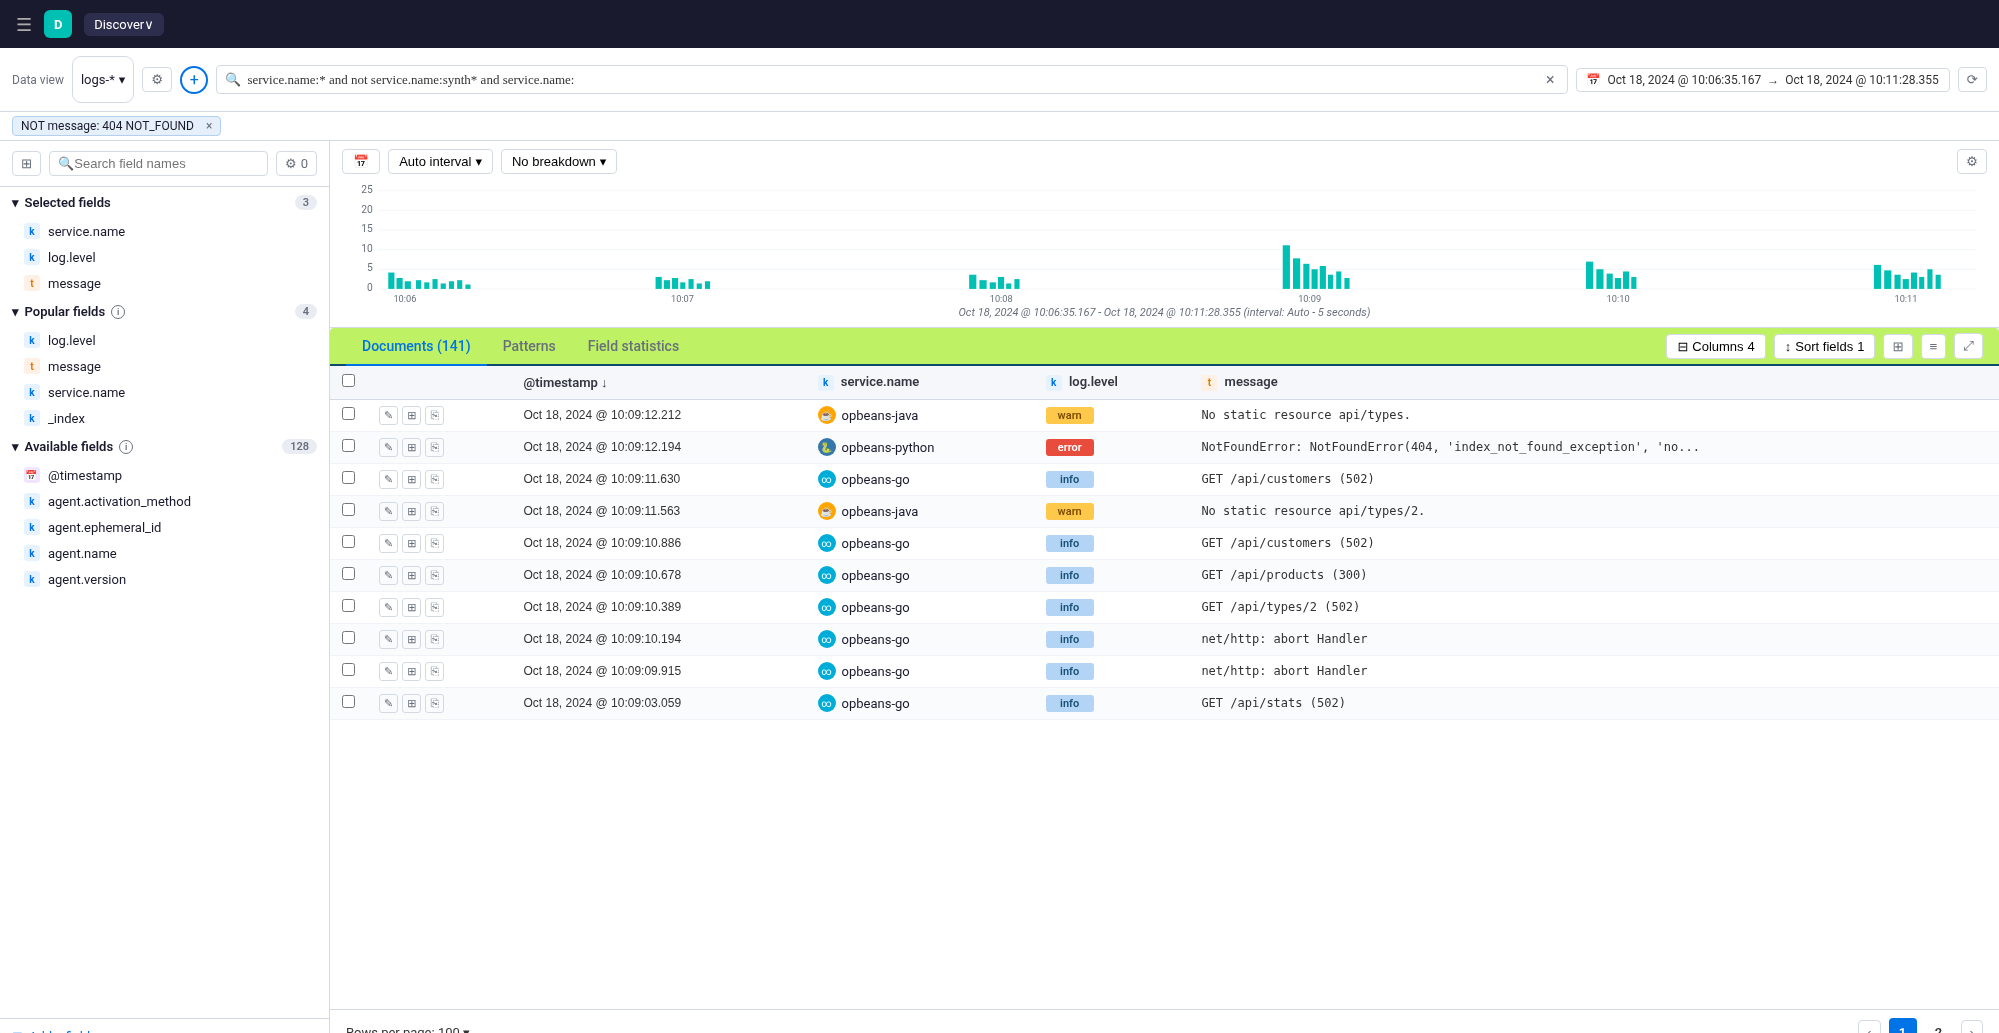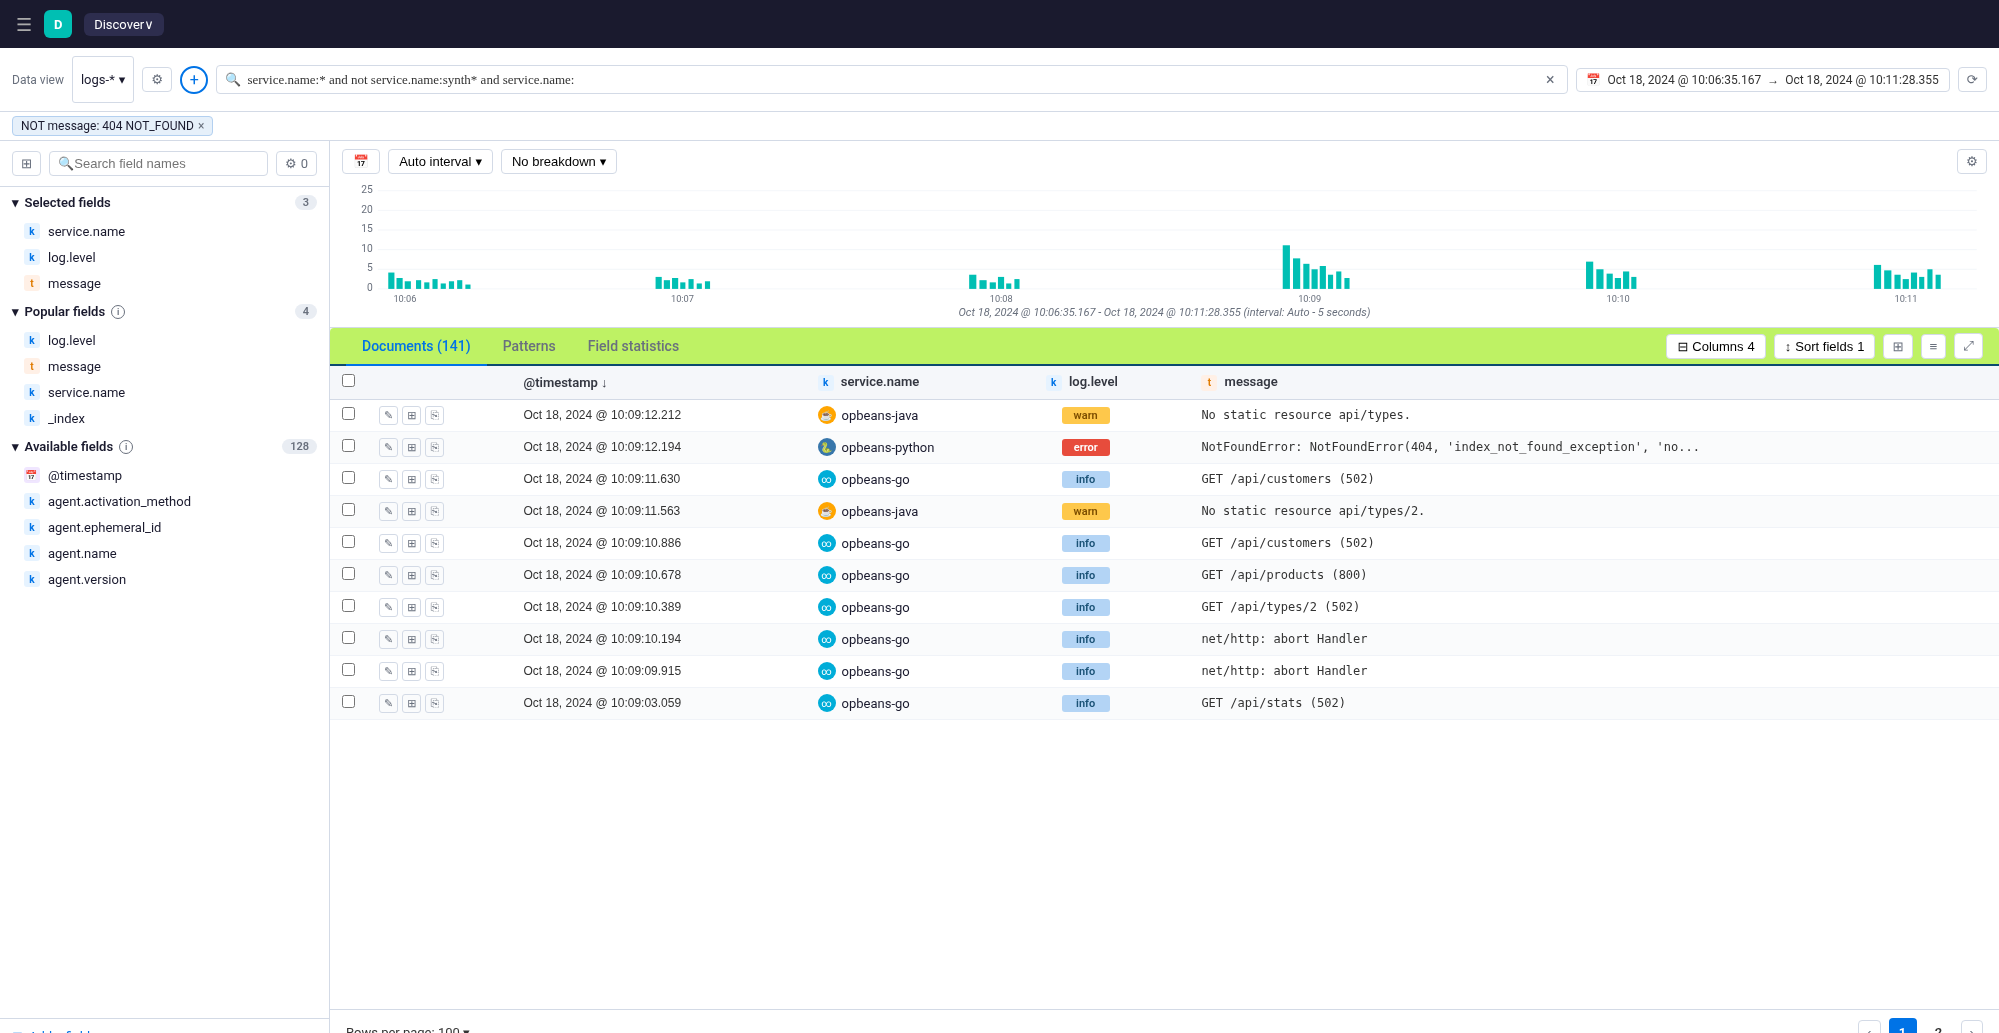--- a/index.html
+++ b/index.html
@@ -36,21 +36,21 @@
 
     
     .filter-bar {
       display: flex; align-items: center; gap: 8px;
       background: #fff; border-bottom: 1px solid #d3dae6; padding: 8px 12px;
       flex-shrink: 0;
     }
     .data-view-label { font-size: 12px; color: #69707d; }
     .data-view-select {
       display: flex; align-items: center; gap: 4px; border: 1px solid #d3dae6;
-      border-radius: 3px; padding: 15px 8px; background: #fff; cursor: pointer;
+      border-radius: 9px; padding: 15px 8px; background: #fff; cursor: pointer;
       font-size: 13px;
     }
     .filter-icon-btn {
       border: 1px solid #d3dae6; background: #fff; border-radius: 4px;
       padding: 4px 8px; cursor: pointer; color: #69707d;
     }
     .plus-btn {
       width: 28px; height: 28px; border-radius: 50%; background: #fff;
       border: 2px solid #0073e6; color: #0073e6; font-size: 16px;
       display: flex; align-items: center; justify-content: center; cursor: pointer;
@@ -71,21 +71,21 @@
       border: 1px solid #d3dae6; background: #fff; border-radius: 4px;
       padding: 4px 8px; cursor: pointer; color: #69707d;
     }
 
     
     .filter-tags {
       background: #fff; padding: 4px 12px; border-bottom: 1px solid #d3dae6;
       display: flex; align-items: center; gap: 8px;
     }
     .filter-tag {
-      display: flex; align-items: center; gap: 0;
+      display: flex; align-items: center; gap: 8px;
       background: #e6f0fa; border: 1px solid #b3d0f0; border-radius: 4px;
       padding: 2px 8px; font-size: 12px; color: #1a1a2e;
     }
     .filter-tag-close { cursor: pointer; color: #69707d; margin-left: 4px; }
 
     
     .main-layout { display: flex; height: calc(100vh - 120px); overflow: hidden; }
 
     
     .sidebar {
@@ -209,21 +209,21 @@
     .service-cell { display: flex; align-items: center; gap: 6px; }
     .service-icon {
       width: 18px; height: 18px; border-radius: 50%; font-size: 10px;
       display: flex; align-items: center; justify-content: center; flex-shrink: 0;
     }
     .icon-java { background: #ffa500; color: #fff; }
     .icon-python { background: #3776ab; color: #fff; }
     .icon-go { background: #00add8; color: #fff; }
     .log-badge {
       display: inline-block; border-radius: 3px; padding: 2px 8px;
-      font-size: 11px; font-weight: 600; min-width: 48px; text-align: center; margin-left: 16px;
+      font-size: 11px; font-weight: 600; min-width: 48px; text-align: center;
     }
     .badge-warn { background: #fec84b; color: #7d4e00; }
     .badge-error { background: #e74c3c; color: #fff; }
     .badge-info { background: #b3d4f5; color: #1a5276; }
     .msg-cell { color: #333; font-family: monospace; font-size: 12px; max-width: 500px; overflow: hidden; text-overflow: ellipsis; white-space: nowrap; }
 
     .table-footer {
       border-top: 1px solid #d3dae6; padding: 8px 16px;
       display: flex; align-items: center; justify-content: space-between;
       background: #fff; font-size: 13px; color: #333;
@@ -657,21 +657,21 @@
     <td class="ts-cell">Oct 18, 2024 @ 10:09:10.678</td>
     <td>
       <div class="service-cell">
         <span class="service-icon icon-go">∞</span>
         <span>opbeans-go</span>
       </div>
     </td>
     <td>
       <span class="log-badge badge-info">info</span>
     </td>
-    <td class="msg-cell">GET /api/products (800)</td>
+    <td class="msg-cell">GET /api/products (300)</td>
   </tr>
               <tr>
     <td><input type="checkbox" style=""></td>
     <td>
       <div class="row-actions">
         <button class="row-action-btn">✎</button>
         <button class="row-action-btn">⊞</button>
         <button class="row-action-btn">⎘</button>
       </div>
     </td>

